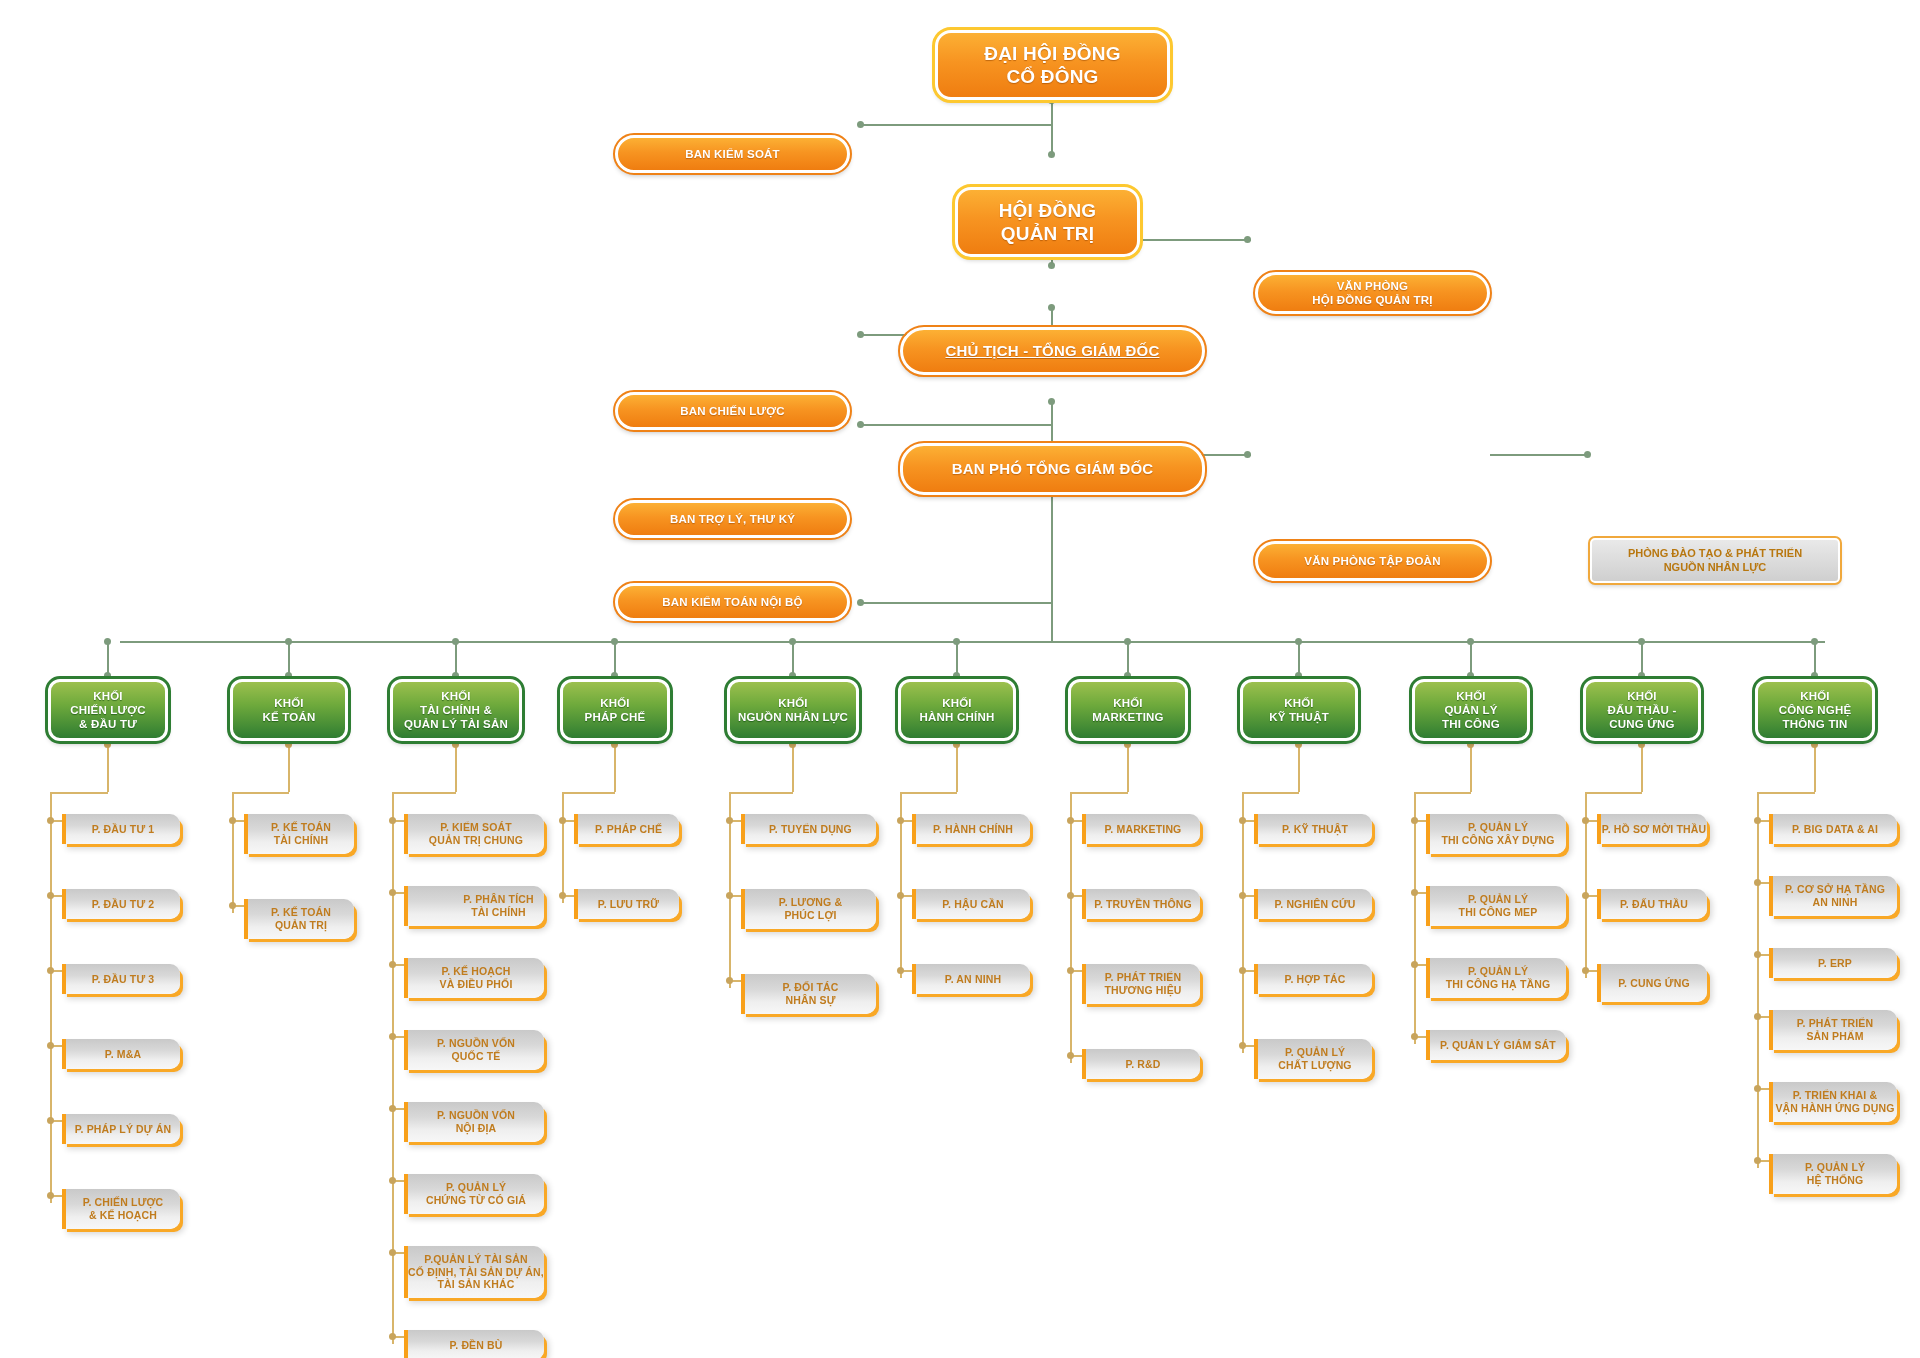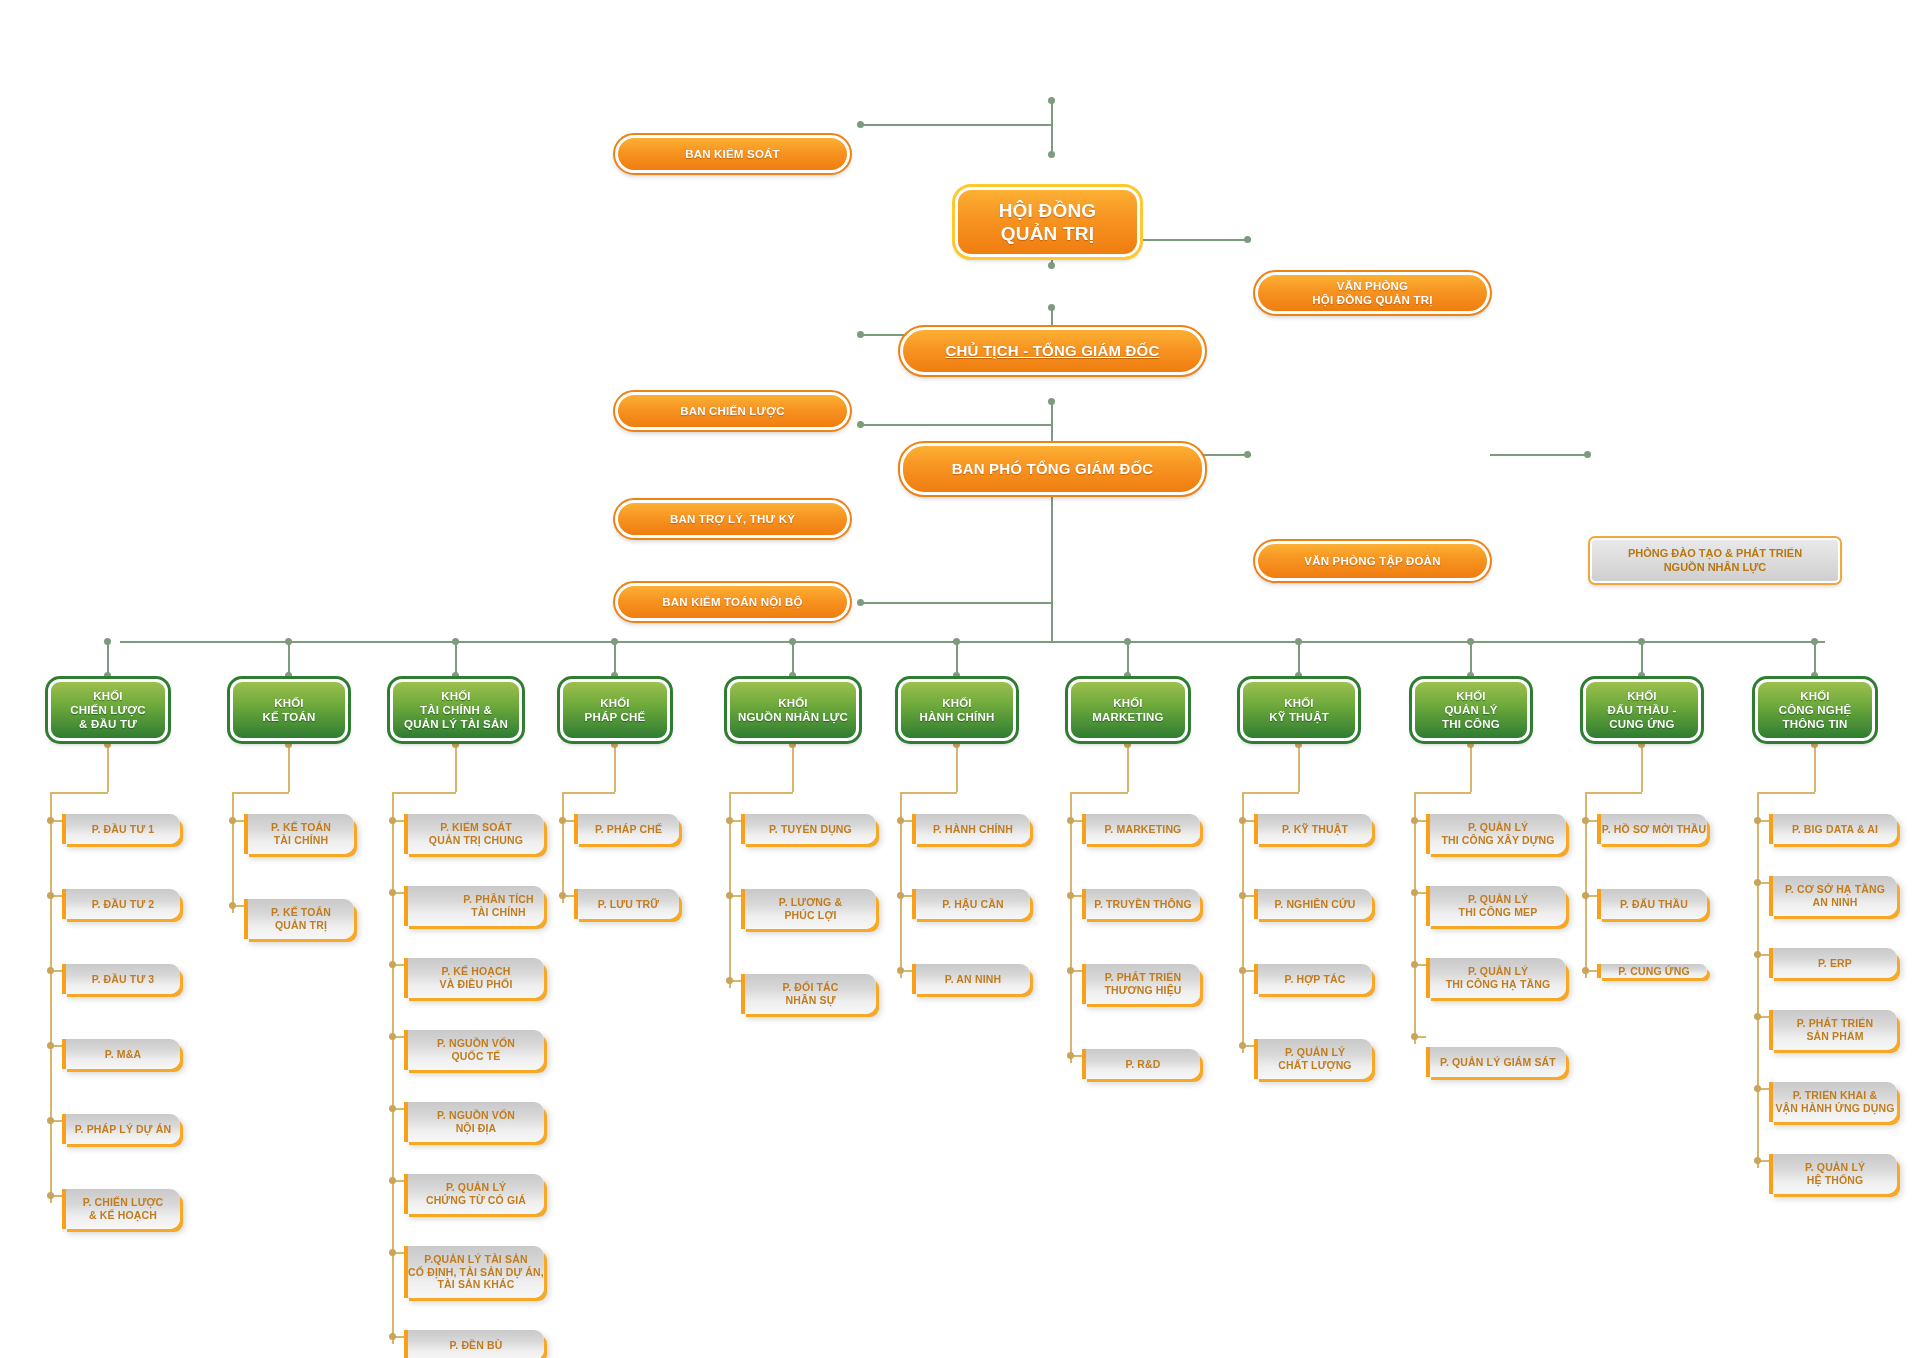--- a/index.html
+++ b/index.html
@@ -147,20 +147,24 @@
   <div class="dot" style="left:1244px; top:451px;"></div>
 
   <div class="conn h" style="left:1490px; top:454px; width:100px;"></div>
   <div class="dot" style="left:1584px; top:451px;"></div>
 
   <div class="conn h" style="left:860px; top:602px; width:192px;"></div>
   <div class="dot" style="left:857px; top:599px;"></div>
 
   <div class="conn h" style="left:120px; top:641px; width:1705px;"></div>
 
+  <div class="box orange big" style="left:935px; top:30px; width:235px; height:70px;">
+    <span style="white-space:pre-line;">ĐẠI HỘI ĐỒNG
+CỔ ĐÔNG</span>
+  </div>
 
   <div class="box orange pill" style="left:615px; top:135px; width:235px; height:38px;">
     <span style="white-space:pre-line;">BAN KIỂM SOÁT</span>
   </div>
 
   <div class="box orange big" style="left:955px; top:187px; width:185px; height:70px;">
     <span style="white-space:pre-line;">HỘI ĐỒNG
 QUẢN TRỊ</span>
   </div>
 
@@ -354,35 +358,35 @@
 THI CÔNG XÂY DỰNG</span>
       </div>
       <div class="box leaf" style="left: 1426px; top: 886px; width: 140px; height: 40px;">
         <span style="white-space: pre-line;">P. QUẢN LÝ
 THI CÔNG MEP</span>
       </div>
       <div class="box leaf" style="left: 1426px; top: 958px; width: 140px; height: 40px;">
         <span style="white-space: pre-line;">P. QUẢN LÝ
 THI CÔNG HẠ TẦNG</span>
       </div>
-      <div class="box leaf" style="left: 1426px; top: 1030px; width: 140px; height: 30px; margin-top: 17px;">
+      <div class="box leaf" style="left: 1426px; top: 1030px; width: 140px; height: 30px;">
         <span style="white-space: pre-line;">P. QUẢN LÝ GIÁM SÁT</span>
       </div>
       <div class="box green" style="left: 1583px; top: 679px; width: 118px; height: 62px;">
         <span style="white-space: pre-line;">KHỐI
 ĐẤU THẦU -
 CUNG ỨNG</span>
       </div>
       <div class="box leaf" style="left: 1597px; top: 814px; width: 110px; height: 30px;">
         <span style="white-space: pre-line;">P. HỒ SƠ MỜI THẦU</span>
       </div>
       <div class="box leaf" style="left: 1597px; top: 889px; width: 110px; height: 30px;">
         <span style="white-space: pre-line;">P. ĐẤU THẦU</span>
       </div>
-      <div class="box leaf" style="left: 1597px; top: 964px; width: 110px; height: 14px;">
+      <div class="box leaf" style="left: 1597px; top: 964px; width: 110px; height: 38px;">
         <span style="white-space: pre-line;">P. CUNG ỨNG</span>
       </div>
       <div class="box green" style="left: 1755px; top: 679px; width: 120px; height: 62px;">
         <span style="white-space: pre-line;">KHỐI
 CÔNG NGHỆ
 THÔNG TIN</span>
       </div>
       <div class="box leaf" style="left: 1769px; top: 814px; width: 128px; height: 30px;">
         <span style="white-space: pre-line;">P. BIG DATA &amp; AI</span>
       </div>

